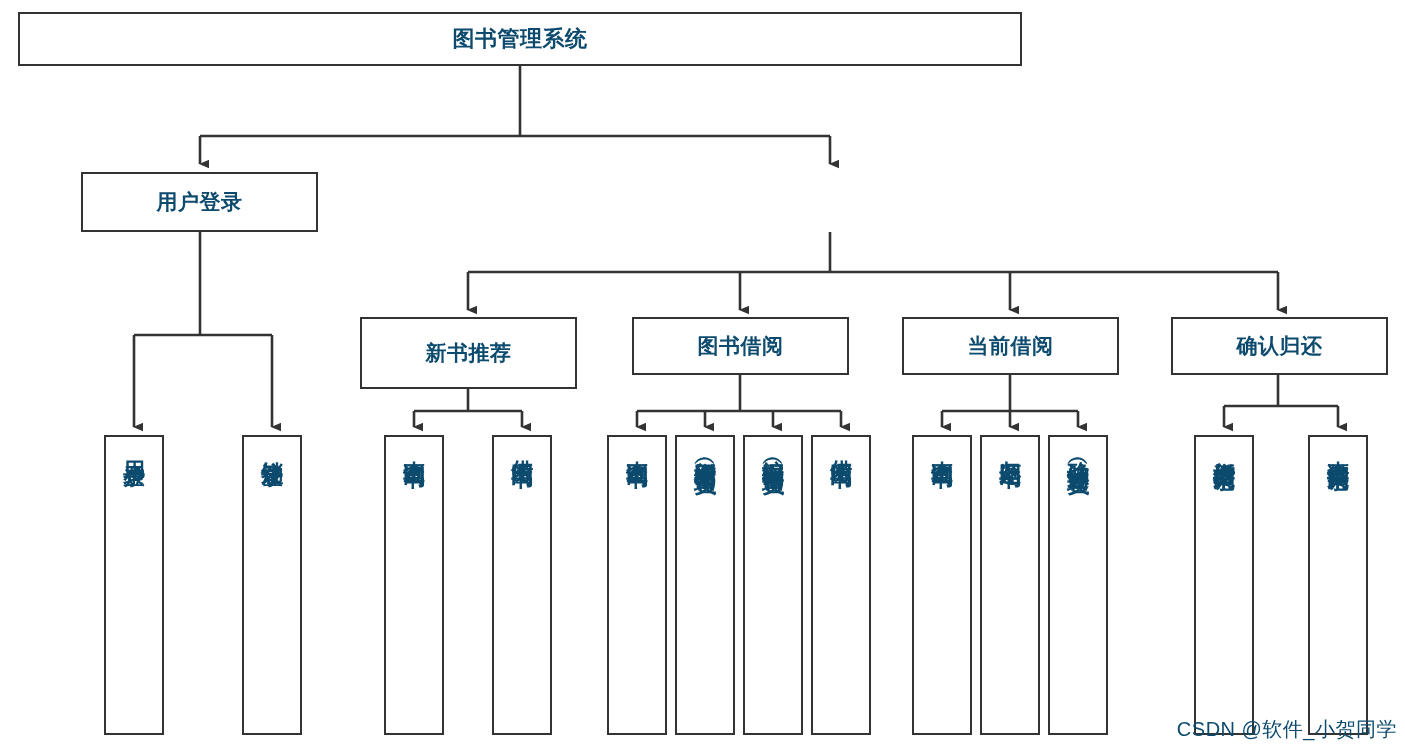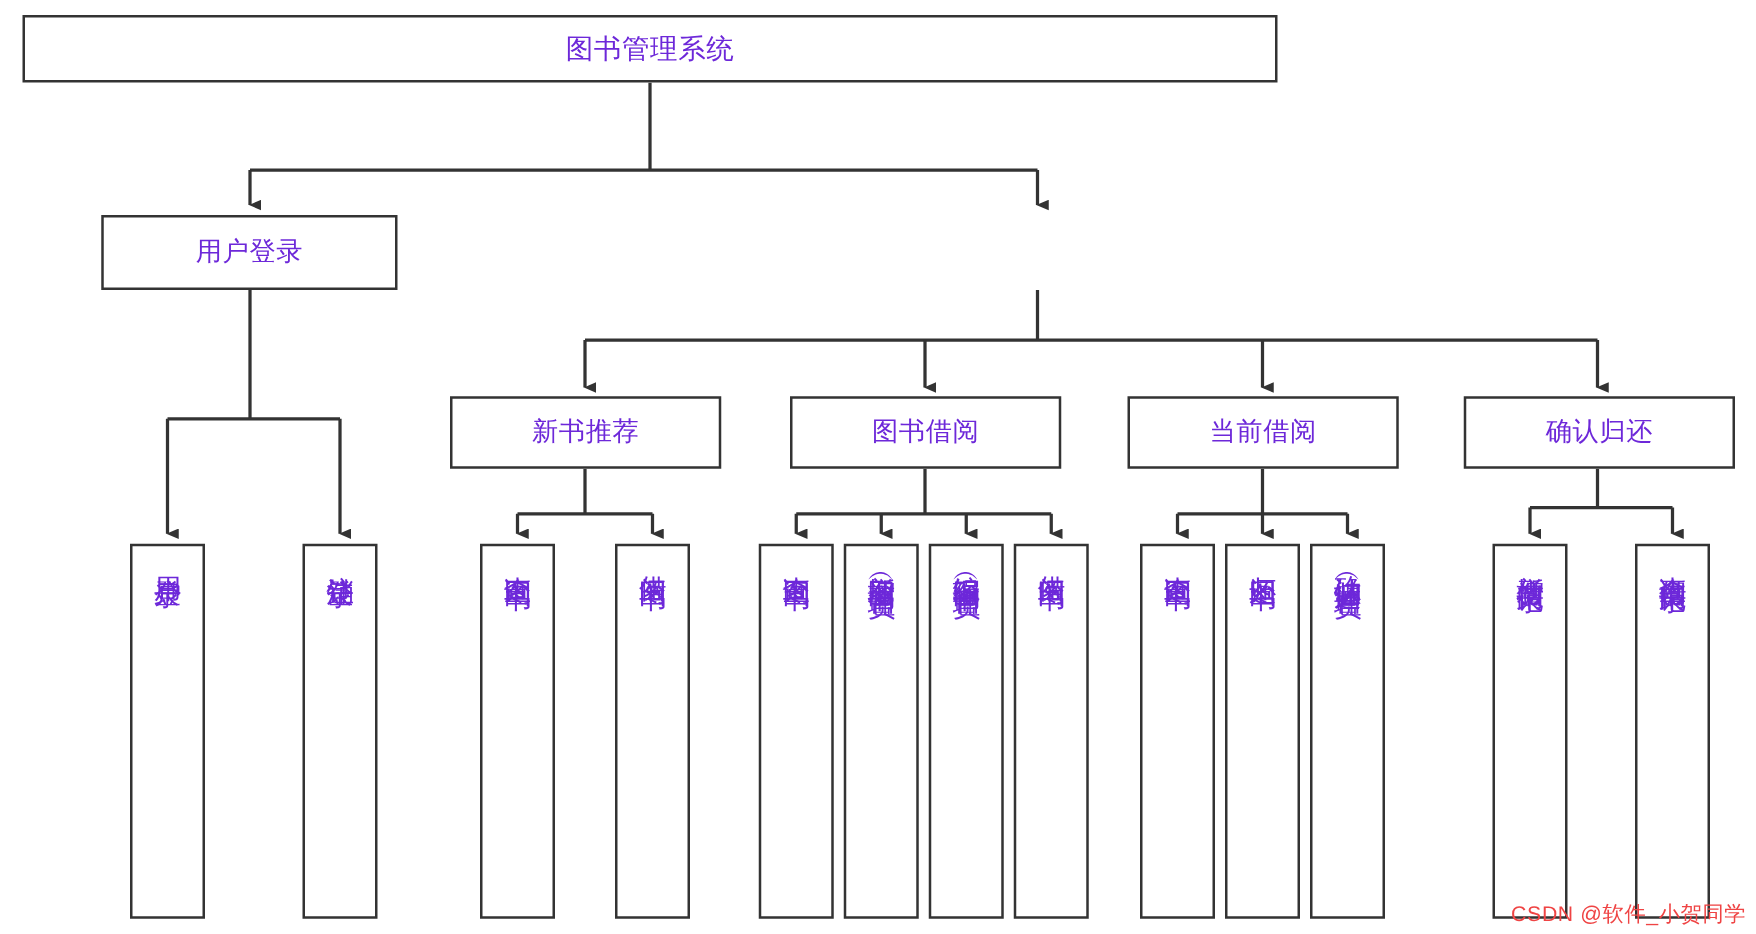--- a/index.html
+++ b/index.html
@@ -30,24 +30,25 @@
     position: absolute;
     box-sizing: border-box;
     background: #ffffff;
     border: 2.5px solid #333333;
     display: flex;
     align-items: center;
     justify-content: center;
     z-index: 3;
   }
   .node-label {
-    color: #6d28d9;
+    color: #0c4a6e;
     letter-spacing: 0.5px;
     white-space: nowrap;
     text-align: left;
+    font-weight: bold;
   }
   
   .node.horiz .node-label {
     font-size: 21px;
     line-height: 1.15;
   }
   .node.root .node-label {
     font-size: 22px;
   }
   
@@ -65,22 +66,22 @@
     white-space: normal;
     max-height: 292px;
   }
   .node.vert.tall-text .node-label {
     max-height: 300px;
   }
   #watermark {
     position: absolute;
     right: 8px;
     bottom: 4px;
-    font-size: 17px;
-    color: #ef4444;
+    font-size: 20px;
+    color: #0c4a6e;
     letter-spacing: 0.5px;
     z-index: 6;
     white-space: nowrap;
     font-family: "Liberation Sans", "DejaVu Sans", sans-serif;
   }
 </style>
 </head>
 <body>
 
 <div id="diagram-root">
@@ -136,21 +137,21 @@
   </svg>
 
   <div class="node horiz root" style="left:18px; top:12px; width:1004px; height:54px;">
     <span class="node-label">图书管理系统</span>
   </div>
 
   <div class="node horiz" style="left:81px; top:172px; width:237px; height:60px;">
     <span class="node-label">用户登录</span>
   </div>
 
-  <div class="node horiz" style="left:360px; top:317px; width:217px; height:58px;">
+  <div class="node horiz" style="left:360px; top:317px; width:217px; height:72px;">
     <span class="node-label">新书推荐</span>
   </div>
   <div class="node horiz" style="left:902px; top:317px; width:217px; height:58px;">
     <span class="node-label">当前借阅</span>
   </div>
   <div class="node horiz" style="left:632px; top:317px; width:217px; height:58px;">
     <span class="node-label">图书借阅</span>
   </div>
   <div class="node horiz" style="left:1171px; top:317px; width:217px; height:58px;">
     <span class="node-label">确认归还</span>

